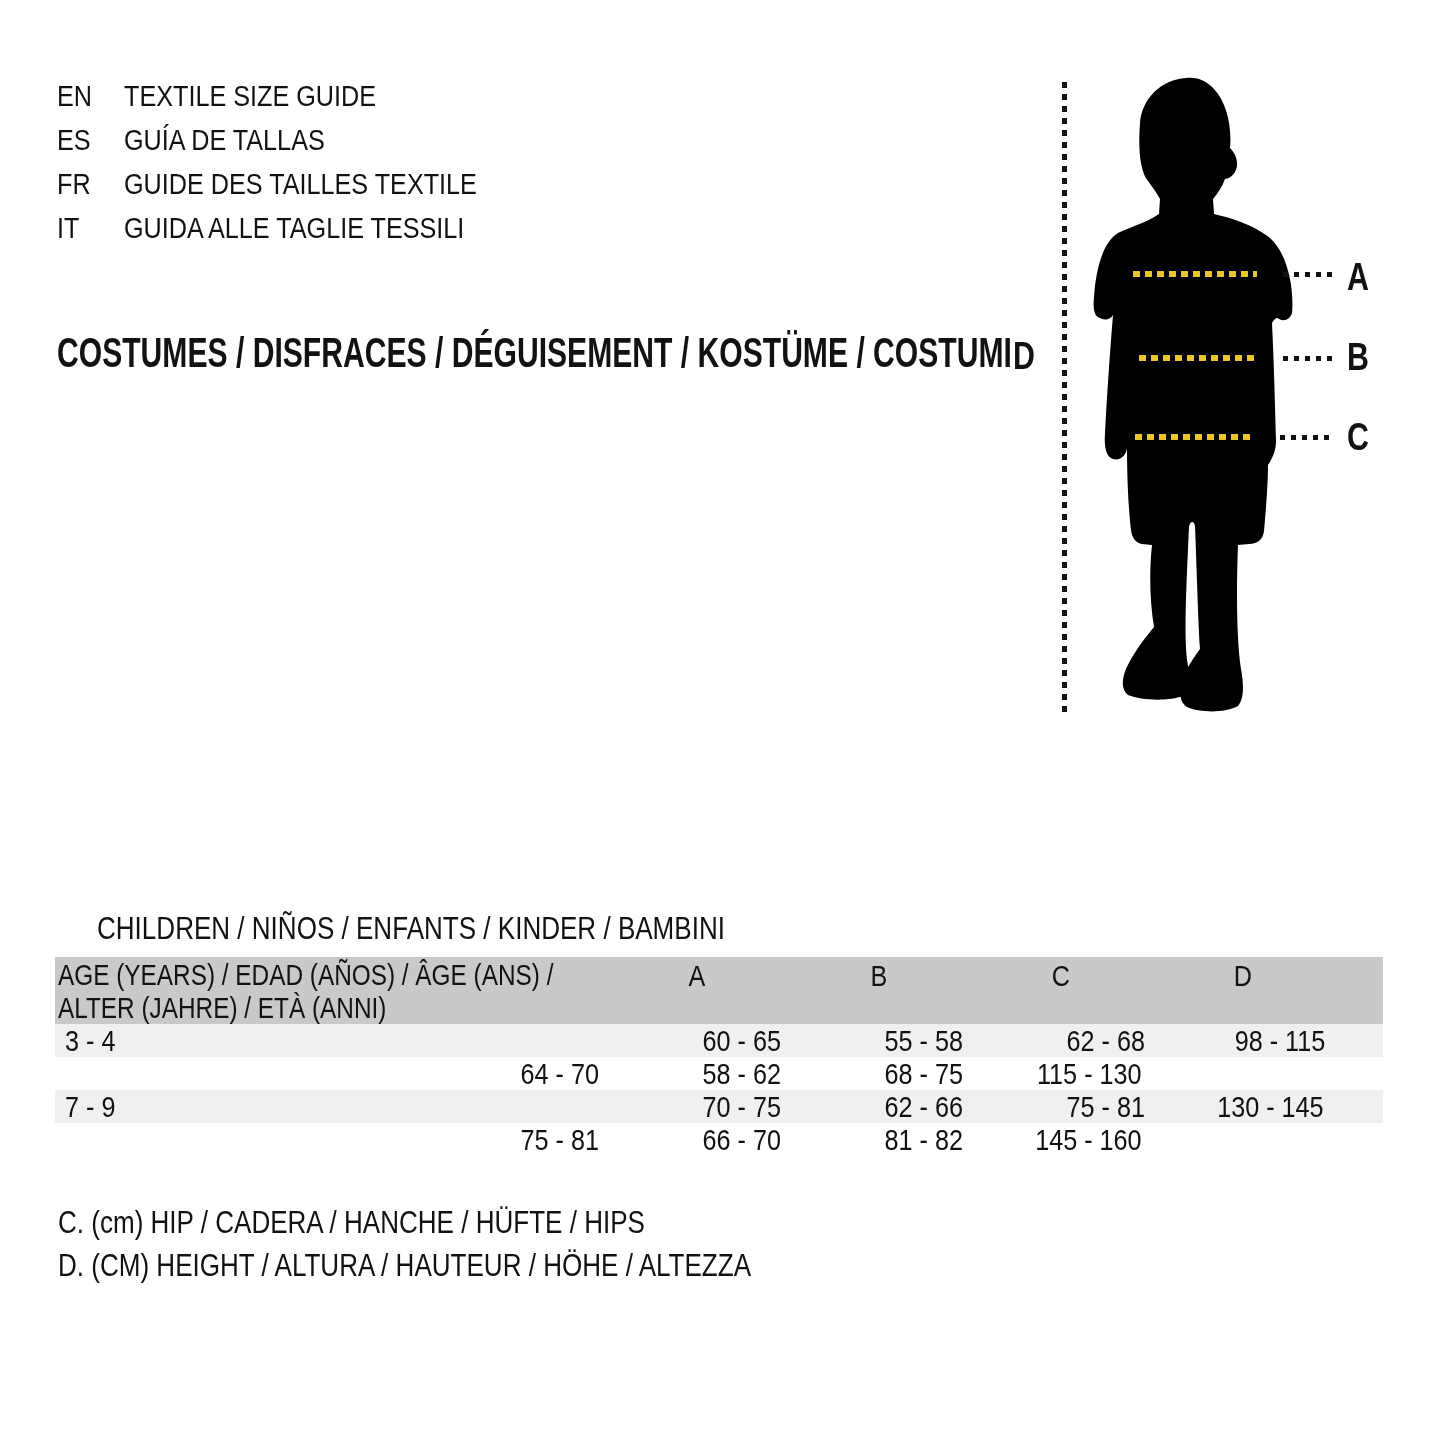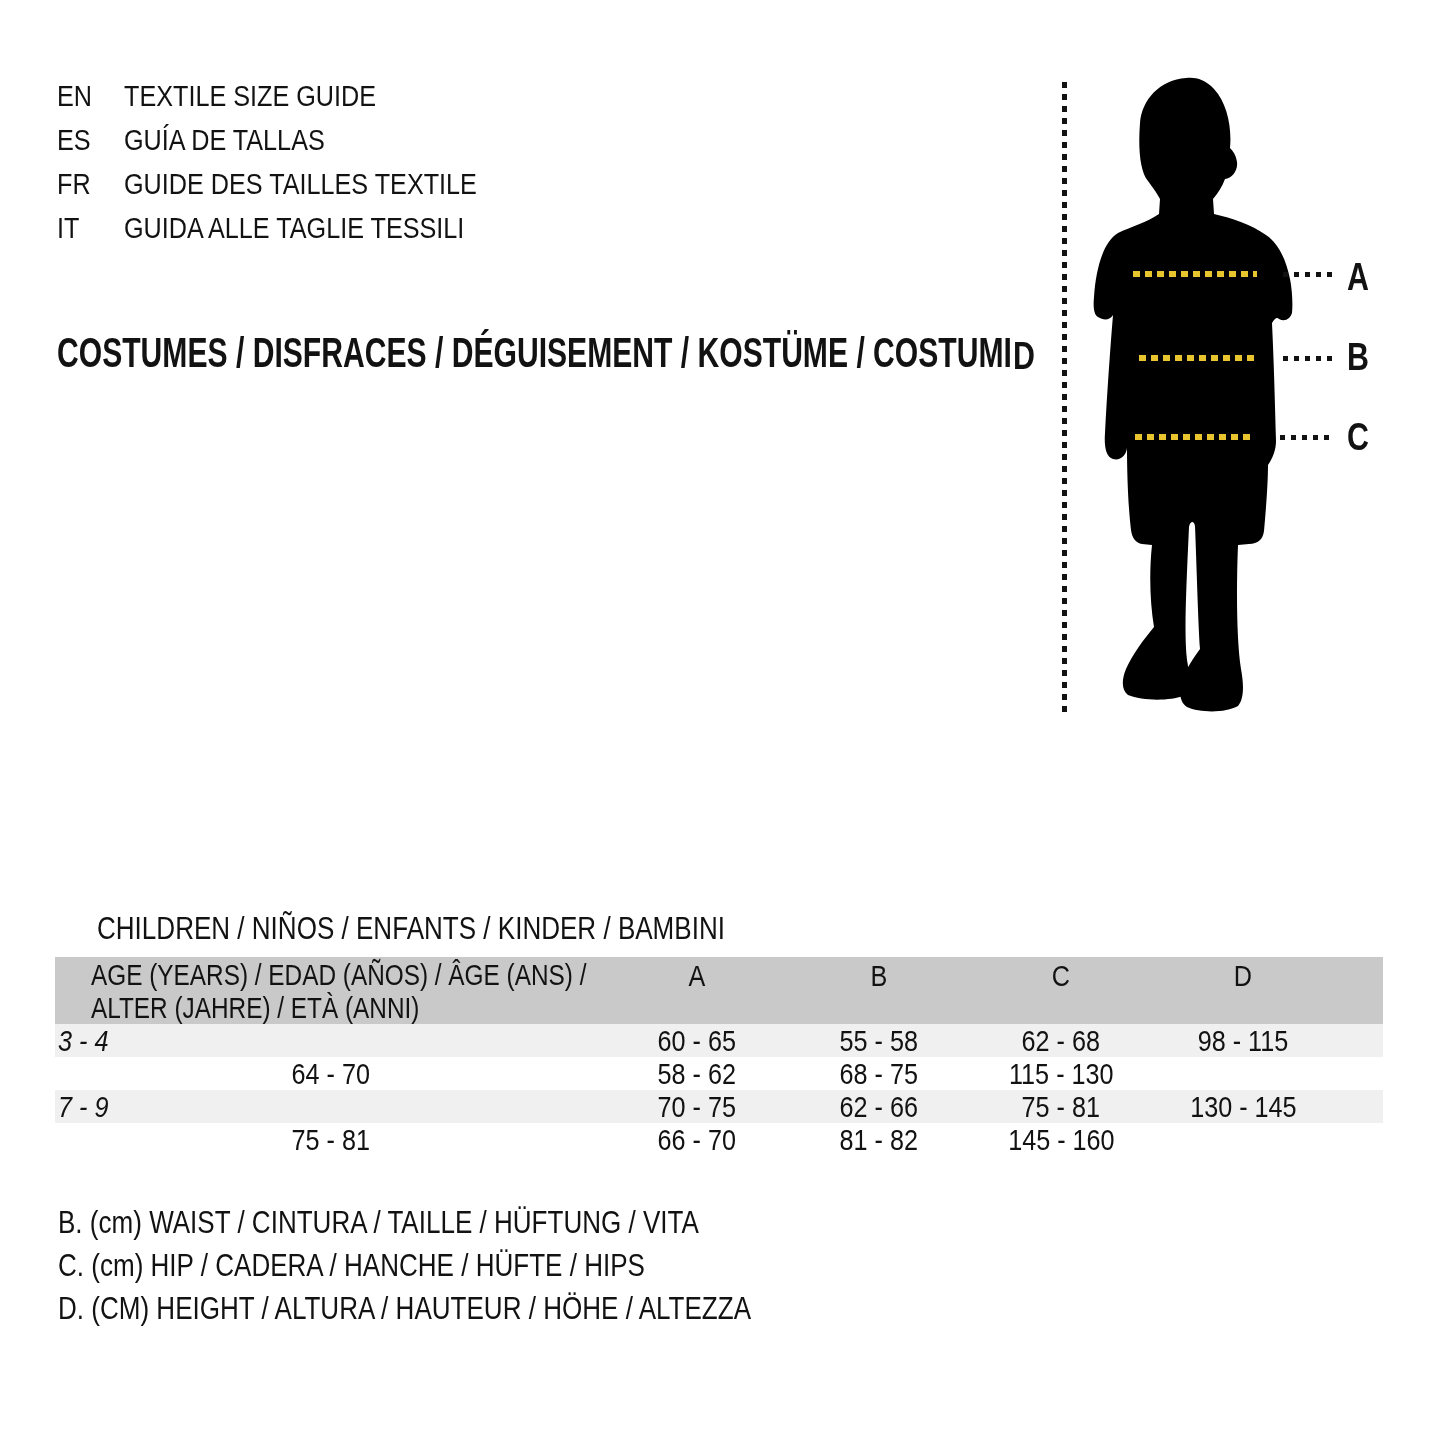--- a/index.html
+++ b/index.html
@@ -49,27 +49,27 @@
   .mlabel.a{left:1347px;top:257px;}
   .mlabel.b{left:1347px;top:337px;}
   .mlabel.c{left:1347px;top:417px;}
   .mlabel.d{left:1013px;top:336px;}
 
   
   .section-title{position:absolute;left:57px;top:912px;font-size:31px;line-height:34px;margin-left:40px;}
   .size-table{position:absolute;left:55px;top:957px;width:1328px;}
   .grid-row{display:grid;grid-template-columns:551px 182px 182px 182px 182px 1fr;align-items:center;}
   .thead{background:var(--headerGray);height:67px;align-items:start;font-size:29px;line-height:33px;}
-  .thead .age-head{padding:2px 0 0 3px;margin-left:33px;}
+  .thead .age-head{padding:2px 0 0 3px;}
   .col-head{text-align:center;padding-top:2px;font-size:30px;}
   .trow{height:33px;font-size:30px;line-height:33px;}
   .trow:nth-child(odd){background:#ffffff;}
   .trow:nth-child(even){background:var(--rowAlt);}
-  .cell-age{padding-left:3px;font-style:italic;}
-  .cell-val{text-align:center;}
+  .cell-age{padding-left:10px;}
+  .cell-val{text-align:right;}
 
   
   .legend{position:absolute;left:58px;top:1201px;font-size:31px;line-height:43px;}
 </style>
 </head>
 <body>
 
 <div class="canvas">
 
   <div class="lang-list">
@@ -202,18 +202,17 @@
     <div class="grid-row trow">
       <div class="cell-val"><span class="cxc">75 - 81</span></div>
       <div class="cell-val"><span class="cxc">66 - 70</span></div>
       <div class="cell-val"><span class="cxc">81 - 82</span></div>
       <div class="cell-val"><span class="cxc">145 - 160</span></div>
       <div></div>
     </div>
   </div>
 
   <div class="legend">
-    <div><span class="cx">B. (cm) WAIST / CINTURA / TAILLE / HÜFTUNG / VITA</span></div>
     <div><span class="cx">C. (cm) HIP / CADERA / HANCHE / HÜFTE / HIPS</span></div>
     <div><span class="cx">D. (CM) HEIGHT / ALTURA / HAUTEUR / HÖHE / ALTEZZA</span></div>
   </div>
 
 </div>
 
 </body></html>

